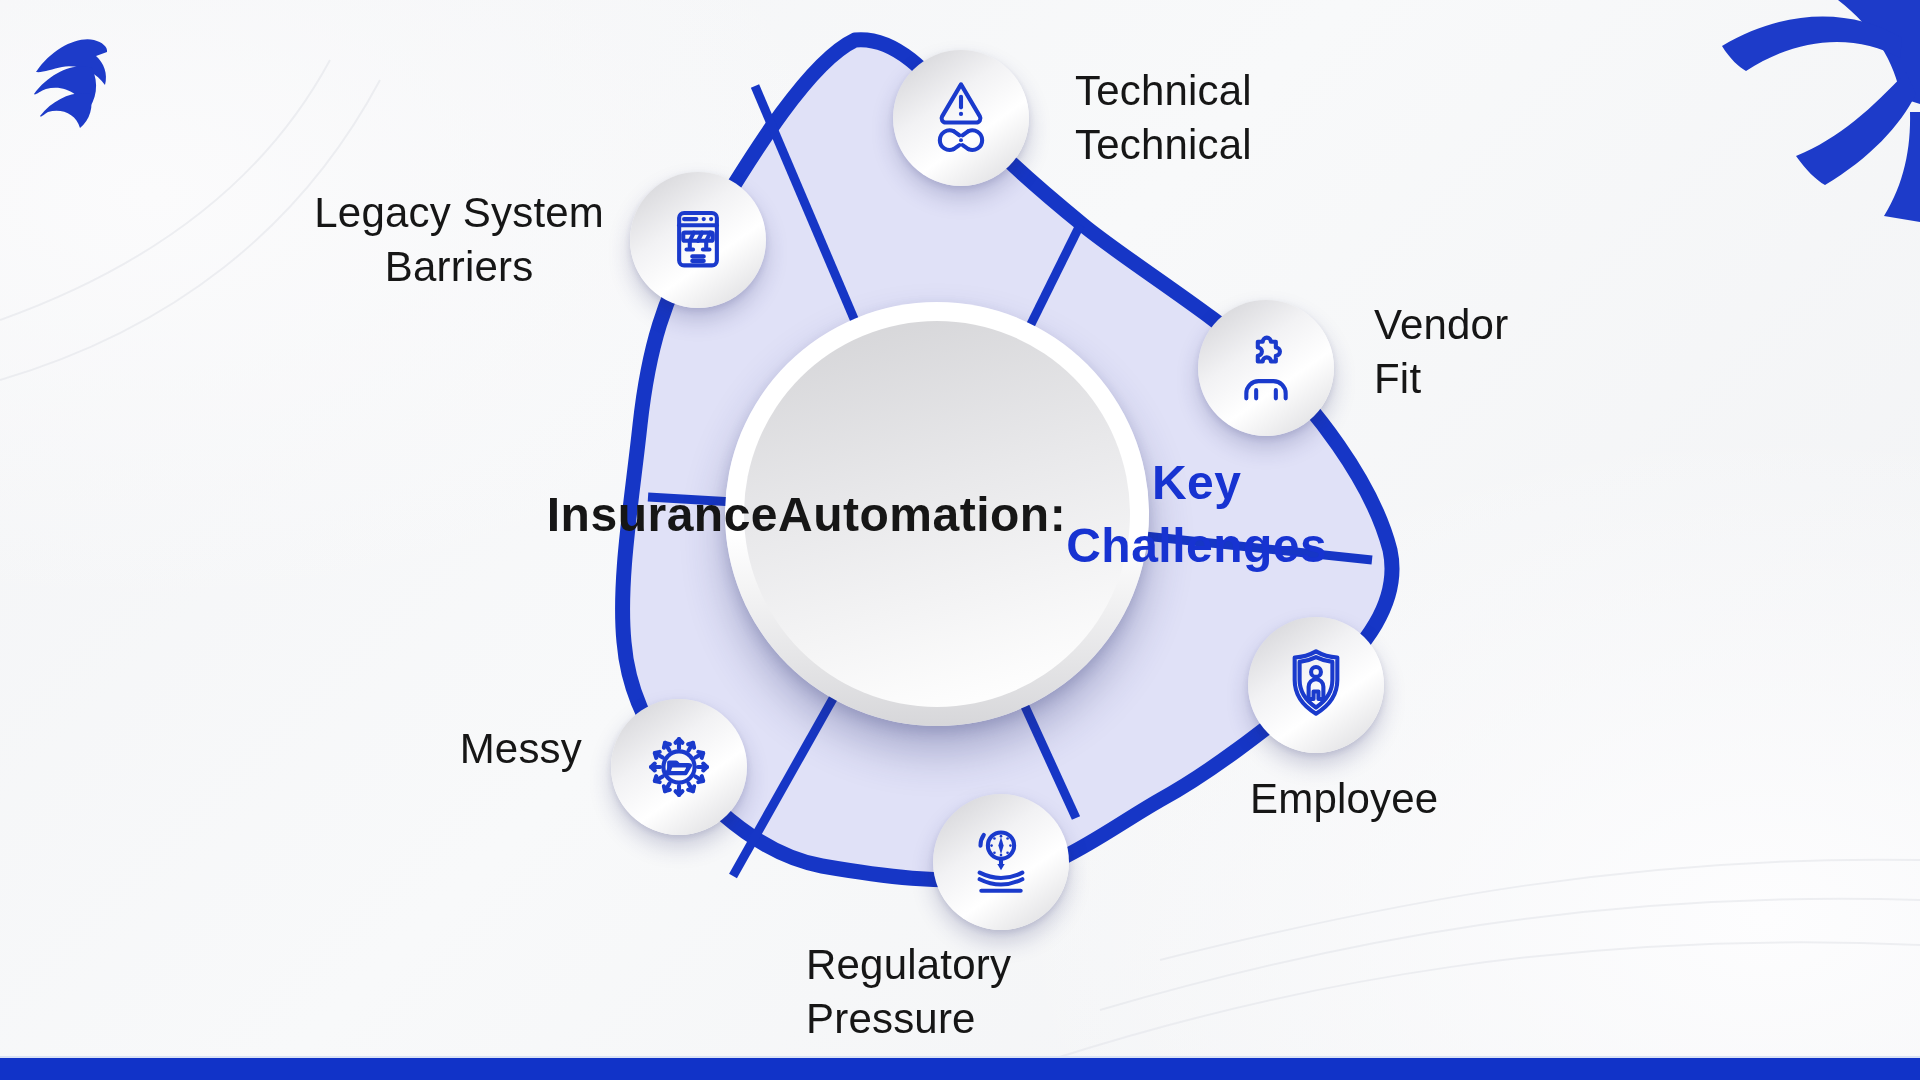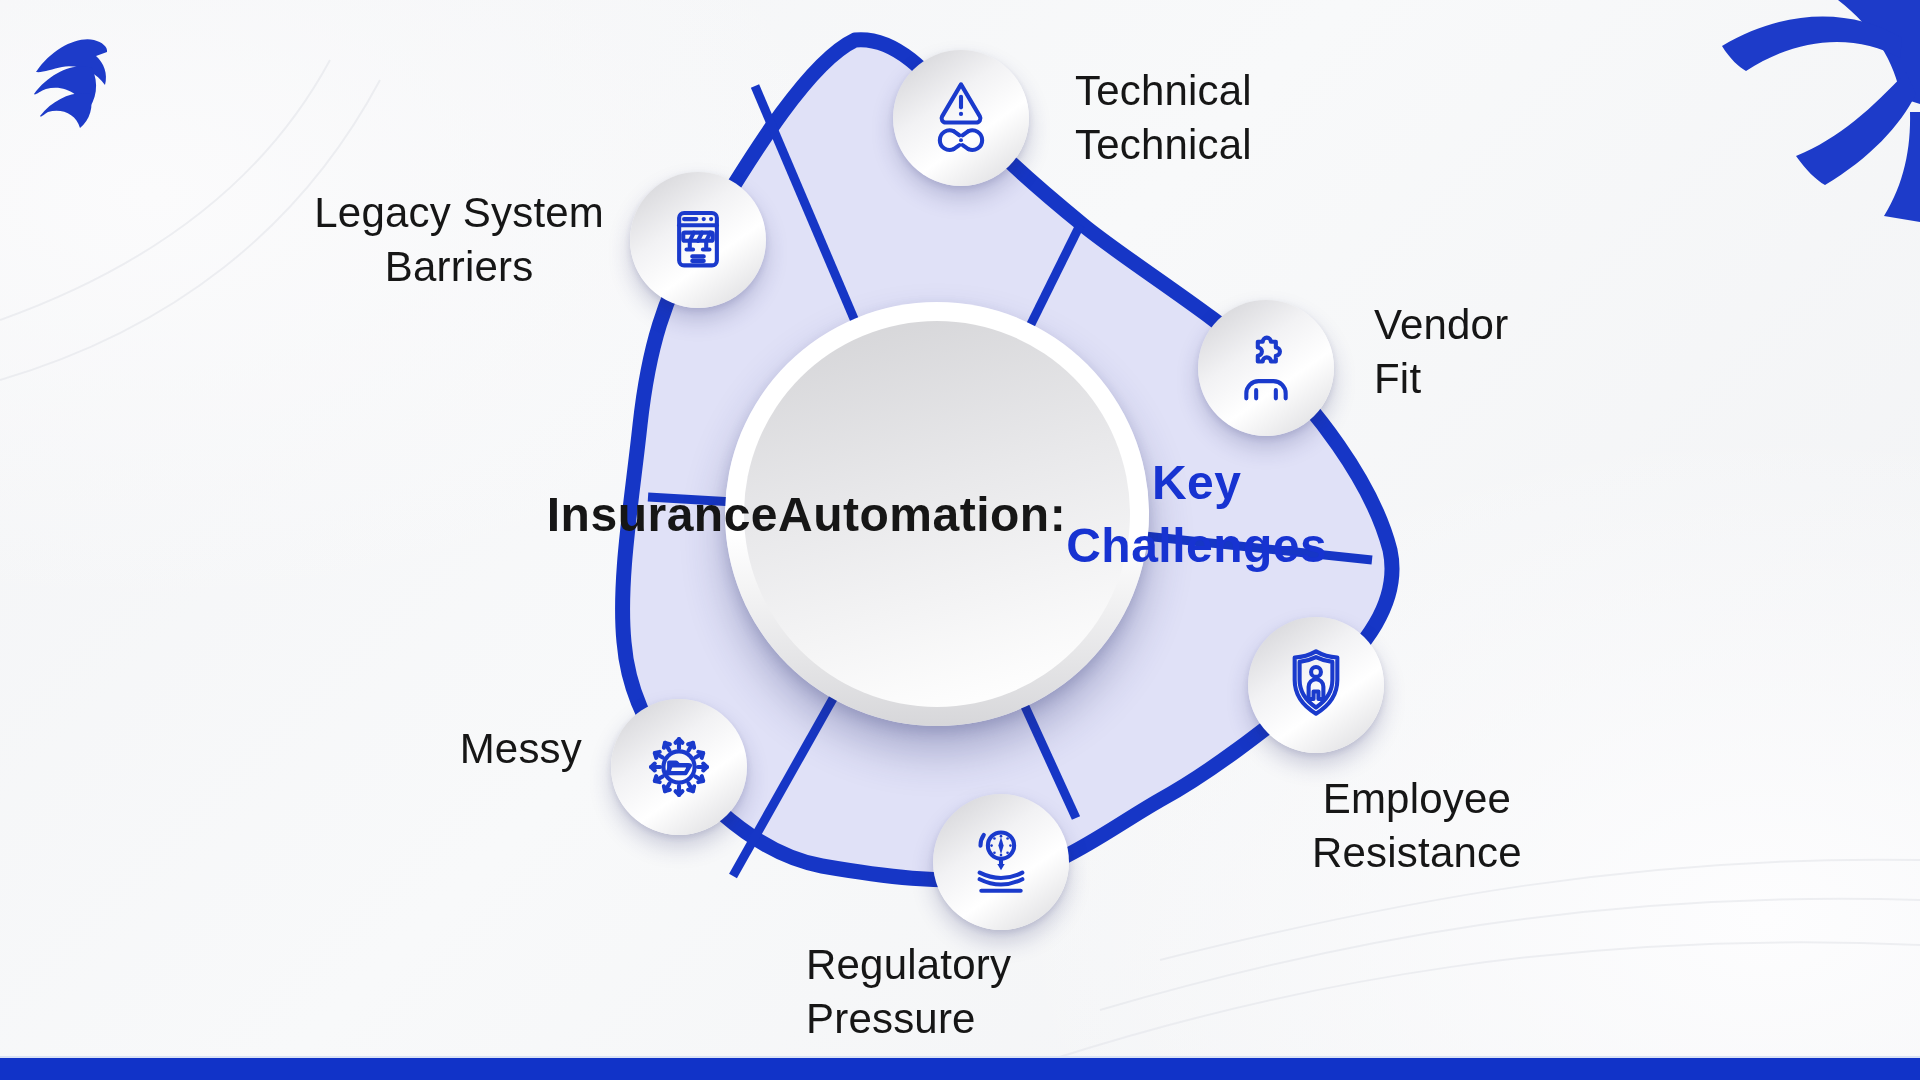--- a/index.html
+++ b/index.html
@@ -47,21 +47,21 @@
   .node-employee{left:1248px;top:617px;}
   .node-regulatory{left:933px;top:794px;}
   .node-messy{left:611px;top:699px;}
 
   
   .label{position:absolute;font-size:42px;line-height:54px;color:#161616;font-weight:400;letter-spacing:.2px;}
   .label span{display:block;}
   .label-technical{left:1075px;top:64px;text-align:left;}
   .label-legacy{right:1316px;top:186px;text-align:center;}
   .label-vendor{left:1374px;top:298px;text-align:left;}
-  .label-employee{left:1312px;top:772px;text-align:center;}
+  .label-employee{left:1250px;top:772px;text-align:left;}
   .label-regulatory{left:806px;top:938px;width:400px;text-align:left;}
   .label-messy{right:1338px;top:712px;text-align:right;margin-top:10px;}
 
   
   .footer-bar{
     position:absolute;left:0;bottom:0;width:1920px;height:22px;
     background:#1133c8;border-top:2px solid #d9e2f5;
   }
 
   
@@ -232,21 +232,20 @@
     <span>Technical</span>
   </div>
 
   <div class="label label-vendor">
     <span>Vendor</span>
     <span>Fit</span>
   </div>
 
   <div class="label label-employee">
     <span>Employee</span>
-    <span>Resistance</span>
   </div>
 
   <div class="label label-regulatory">
     <span>Regulatory</span>
     <span>Pressure</span>
   </div>
 
   <div class="label label-messy">
     <span>Messy</span>
   </div>

